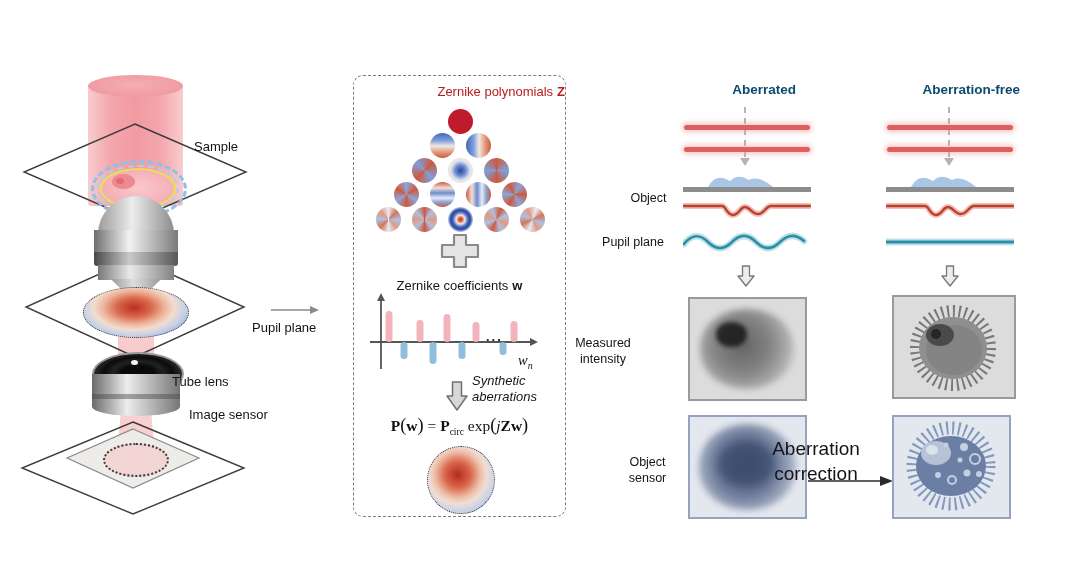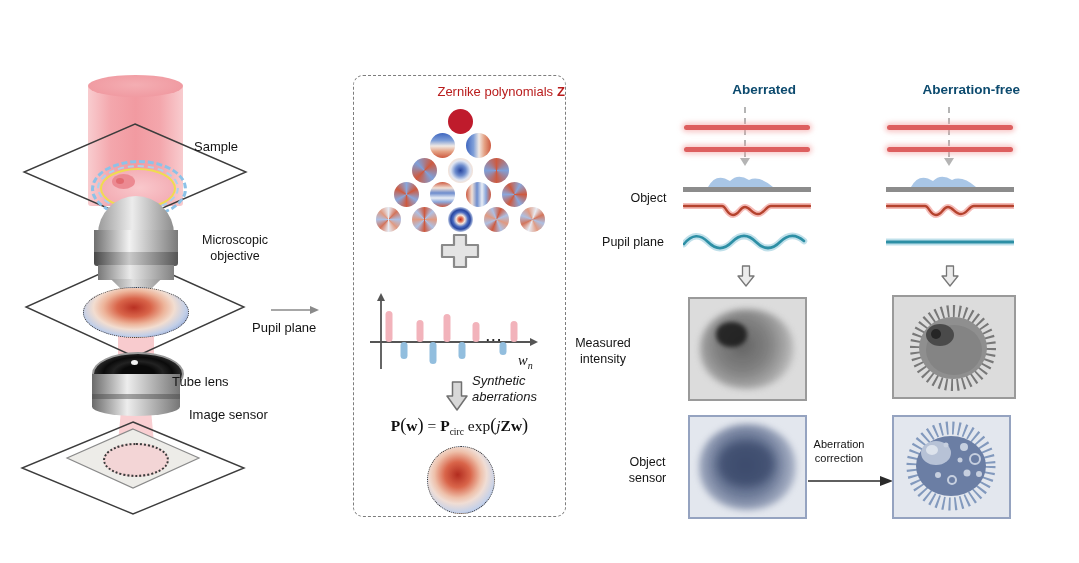--- a/index.html
+++ b/index.html
@@ -131,24 +131,20 @@
 
   <div class="abs tube-face"></div>
   <div class="abs tube-dot1"></div>
   <div class="abs tube-dot2"></div>
   <div class="abs tube-body"></div>
   <div class="abs tube-band"></div>
 
   <div class="abs sensor-ellipse"></div>
 
   <div class="lbl" style="left:194px;top:139px">Sample</div>
-  <div class="lbl2" style="left:185px;top:232px;width:100px">
-    <div>Microscopic</div>
-    <div>objective</div>
-  </div>
   <svg class="abs" style="left:270px;top:302px" width="52" height="14">
     <line x1="1" y1="8" x2="40" y2="8" stroke="#8a8a8a" stroke-width="1.5"></line>
     <polygon points="40,4 49,8 40,12" fill="#8a8a8a"></polygon>
   </svg>
   <div class="lbl" style="left:252px;top:320px">Pupil plane</div>
   <div class="lbl" style="left:172px;top:374px">Tube lens</div>
   <div class="lbl" style="left:189px;top:407px">Image sensor</div>
 
   <div class="abs mid-box">
     <div class="mid-title">
@@ -170,20 +166,23 @@
         <div class="zcircle zm-quadrafoil-a" style="left: 57.5px; top: 130.5px;"></div>
         <div class="zcircle zm-spherical" style="left: 93.5px; top: 130.5px;"></div>
         <div class="zcircle zm-quadrafoil-b" style="left: 129.5px; top: 130.5px;"></div>
         <div class="zcircle zm-pentafoil-b" style="left: 165.5px; top: 130.5px;"></div>
       </div>
 
     <svg class="abs" style="left:84px;top:156px" width="44" height="38">
       <path d="M16 3 H28 V13 H40 V25 H28 V35 H16 V25 H4 V13 H16 Z" fill="#e4e4e4" stroke="#8a8a8a" stroke-width="2.2" stroke-linejoin="round"></path>
     </svg>
 
+    <div class="coeff-title">
+      <span>Zernike coefficients</span><b>w</b>
+    </div>
 
     <svg class="abs" style="left:10px;top:215px" width="180" height="84" viewBox="0 0 180 84">
       <line x1="17" y1="8" x2="17" y2="78" stroke="#555" stroke-width="1.8"></line>
       <polygon points="13,10 17,2 21,10" fill="#555"></polygon>
       <line x1="6" y1="51" x2="166" y2="51" stroke="#555" stroke-width="1.8"></line>
       <polygon points="166,47 174,51 166,55" fill="#555"></polygon>
       <g id="bars-group">
           <rect x="21.5" y="20" width="7" height="31" rx="3.5" fill="#f2b3bb"></rect>
           <rect x="36.5" y="51" width="7" height="17" rx="3.5" fill="#92bede"></rect>
           <rect x="52.5" y="29" width="7" height="22" rx="3.5" fill="#f2b3bb"></rect>
@@ -281,21 +280,21 @@
     <div>Object</div>
     <div>sensor</div>
   </div>
 
   <div class="img-box ph-box" style="left:688px;top:415px;width:115px;height:100px">
     <div class="blurcell" style="left:9px;top:7px;width:97px;height:86px;filter:blur(3px);
       background:radial-gradient(circle at 48% 48%,rgba(58,74,110,.85) 0%,rgba(76,92,128,.78) 45%,rgba(100,115,150,.52) 68%,rgba(140,150,180,.26) 84%,transparent 94%);"></div>
     <div class="blurcell" style="left:28px;top:24px;width:56px;height:46px;background:rgba(45,60,95,.6);filter:blur(4px);"></div>
   </div>
 
-  <div class="lbl2" style="left:789px;top:437px;width:100px;font-size:11px">
+  <div class="lbl2" style="left:766px;top:437px;width:100px;font-size:19px">
     <div>Aberration</div>
     <div>correction</div>
   </div>
   <svg class="abs" style="left:806px;top:474px" width="88" height="14">
     <line x1="2" y1="7" x2="74" y2="7" stroke="#2a2a2a" stroke-width="1.7"></line>
     <polygon points="74,2 87,7 74,12" fill="#2a2a2a"></polygon>
   </svg>
 
   <div class="img-box ph-box" style="left:892px;top:415px;width:115px;height:100px">
     <svg width="115" height="100">

